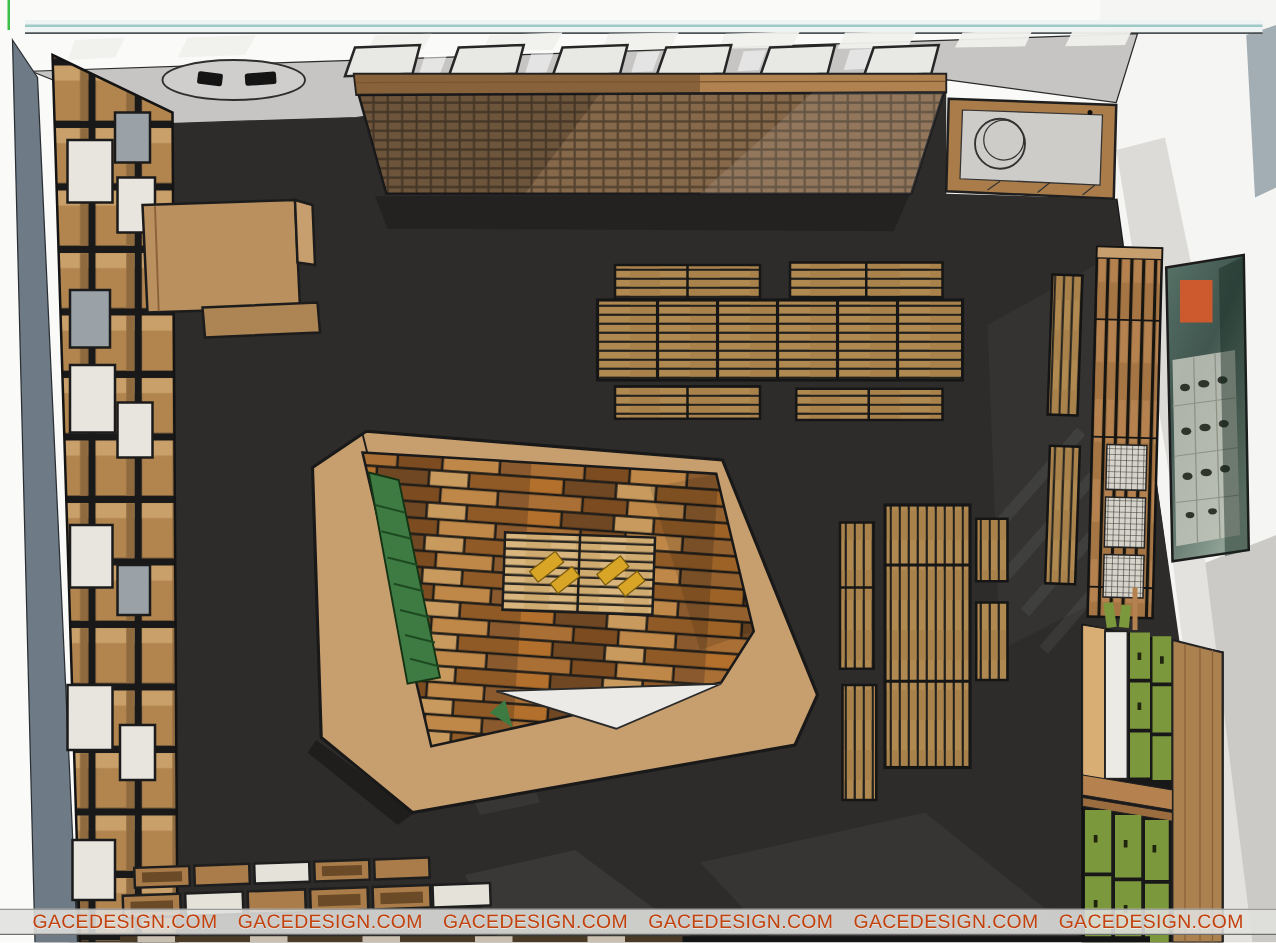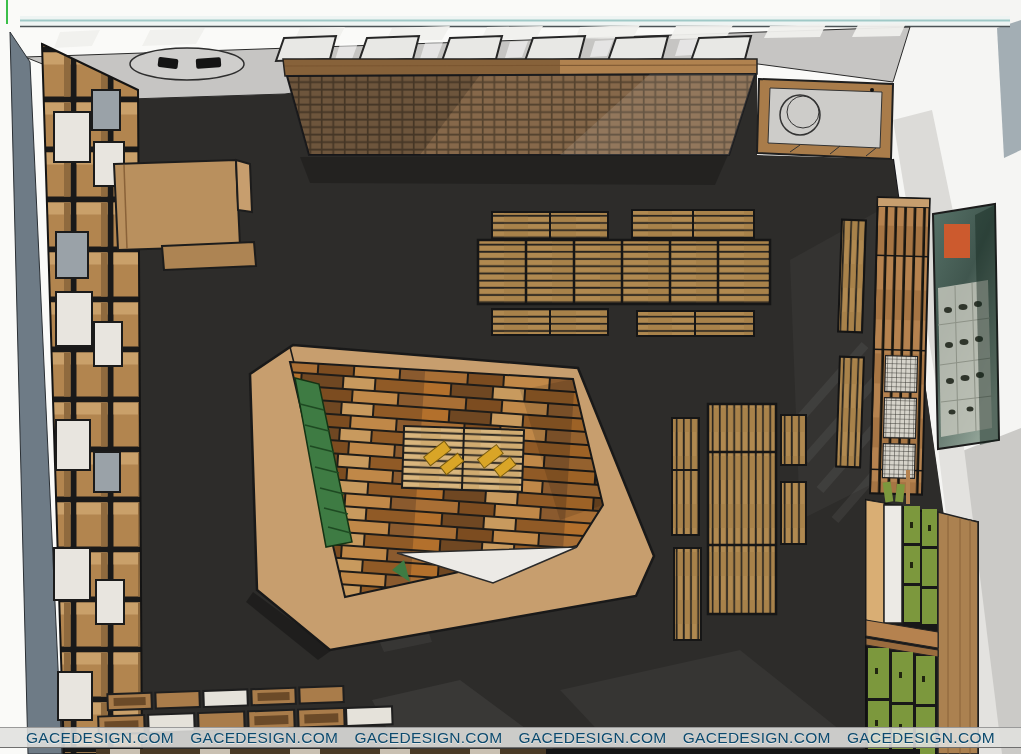--- a/index.html
+++ b/index.html
@@ -7,21 +7,21 @@
     position:relative;width:1021px;height:754px;overflow:hidden;
     background:#fafaf8;font-family:"Liberation Sans",sans-serif;
   }
   .stage svg{position:absolute;left:0;top:0;}
   .watermark-bar{
     position:absolute;left:0;top:727px;width:1021px;height:21px;
     background:rgba(224,224,222,0.88);
     border-top:1px solid #9a9a9a;border-bottom:1px solid #6f6f6f;
     display:flex;justify-content:space-between;align-items:center;
     padding:0 26px;box-sizing:border-box;
-    font-size:15.5px;letter-spacing:0.3px;color:#0c4a6e;
+    font-size:15.5px;letter-spacing:0.3px;color:#c2410c;
     text-shadow:0 1px 0 rgba(255,255,255,0.5);
     z-index:5;
   }
   .watermark-bar span{white-space:nowrap;}
 </style>
 </head>
 <body>
 
 <div class="stage">
 <svg width="1021" height="754" viewBox="0 0 1021 754" xmlns="http://www.w3.org/2000/svg">

